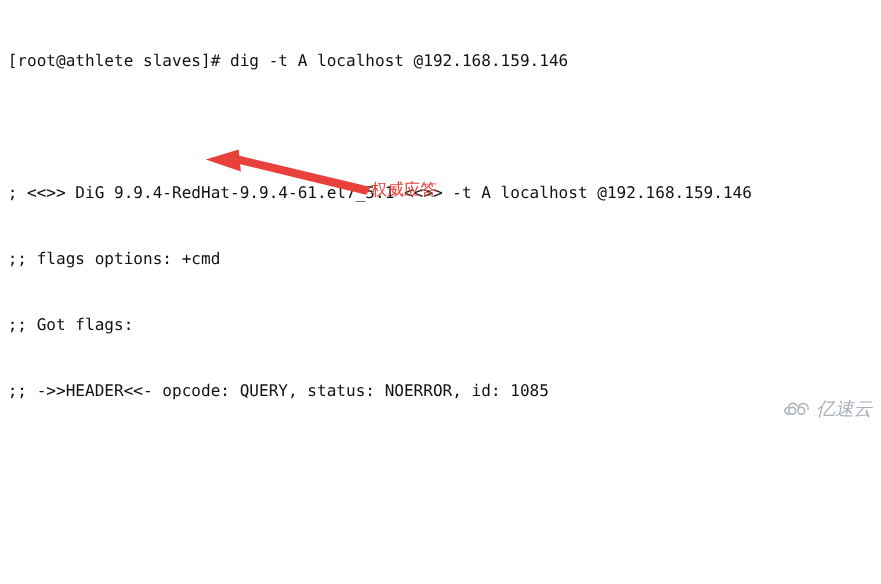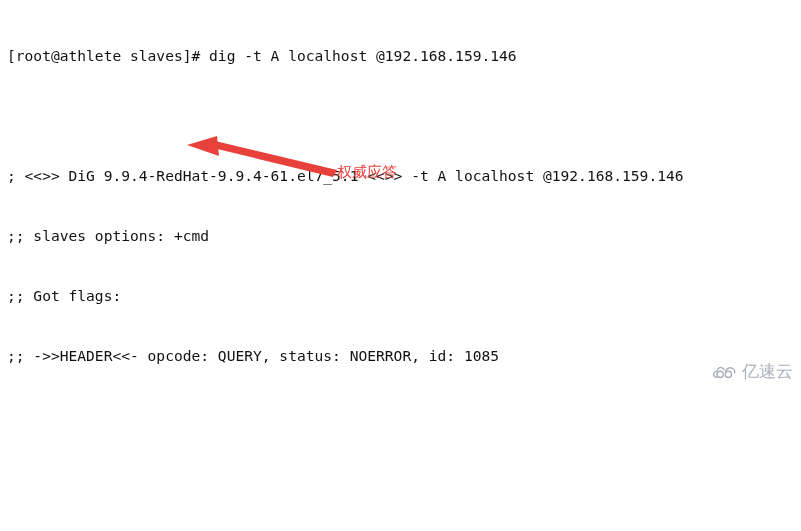--- a/index.html
+++ b/index.html
@@ -57,42 +57,43 @@
     line-height: 18px;
     color: #e8403a;
     white-space: pre;
   }
   
   #watermark {
     position: absolute;
     right: 8px;
     bottom: 6px;
     display: flex;
-    align-items: flex-end;
+    align-items: center;
     gap: 4px;
     opacity: 0.85;
+    font-style: italic;
   }
   #watermark .wm-text {
     font-family: "DejaVu Sans", "Liberation Sans", sans-serif;
     font-size: 17px;
     color: #9aa3ad;
     letter-spacing: 0px;
     white-space: pre;
   }
 </style>
 </head>
 <body>
 
 <div id="screen">
 
   <div id="terminal">
     <div class="line">[root@athlete slaves]# dig -t A localhost @192.168.159.146</div>
     <div class="line blank"></div>
     <div class="line">; &lt;&lt;&gt;&gt; DiG 9.9.4-RedHat-9.9.4-61.el7_5.1 &lt;&lt;&gt;&gt; -t A localhost @192.168.159.146</div>
-    <div class="line">;; slaves options: +cmd</div>
+    <div class="line">;; flags options: +cmd</div>
     <div class="line">;; Got flags:</div>
     <div class="line">;; -&gt;&gt;HEADER&lt;&lt;- opcode: QUERY, status: NOERROR, id: 1085</div>
     <div class="line blank"></div>
     <div class="line">;; OPT PSEUDOSECTION:</div>
     
     
     
     
     
     

